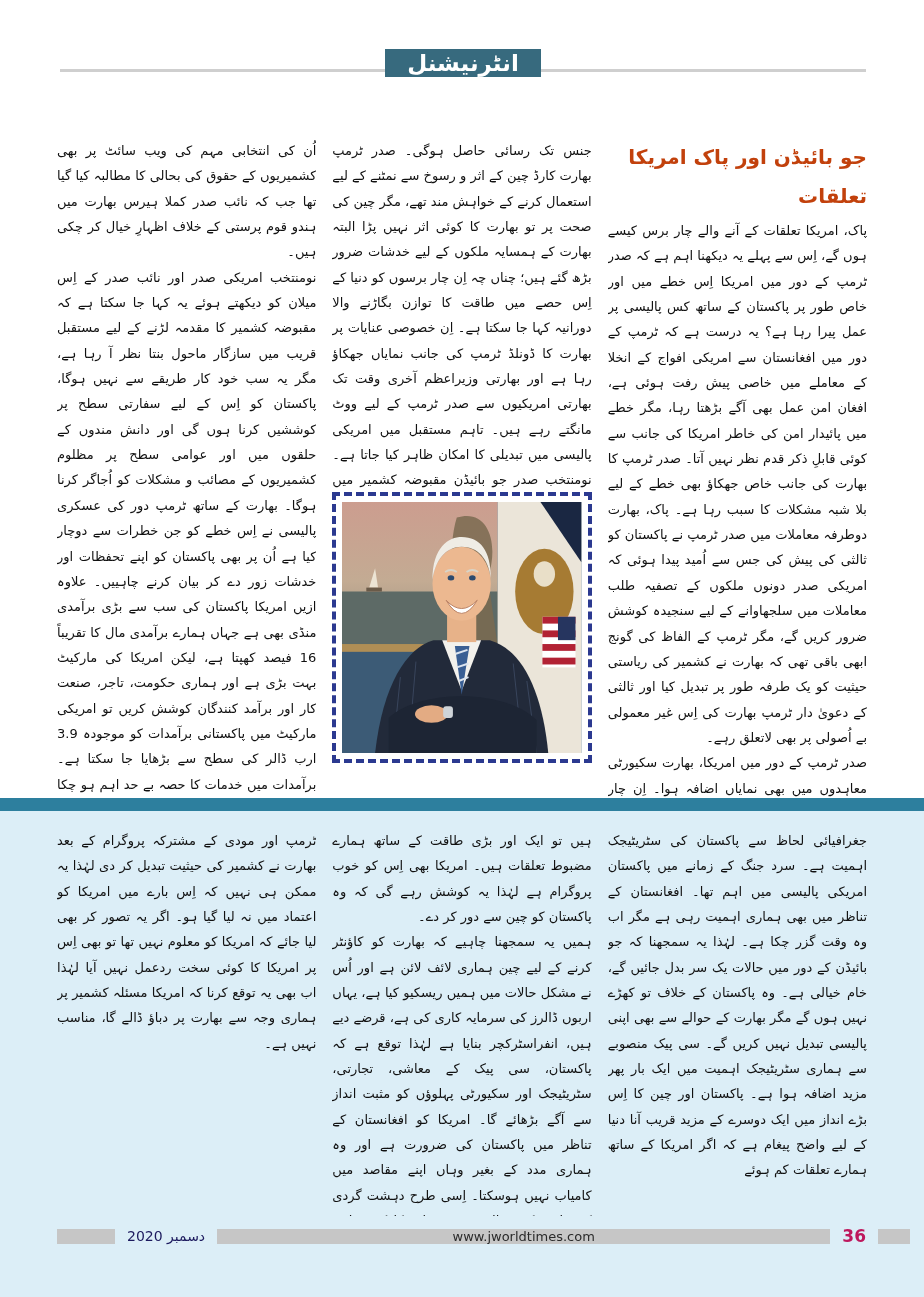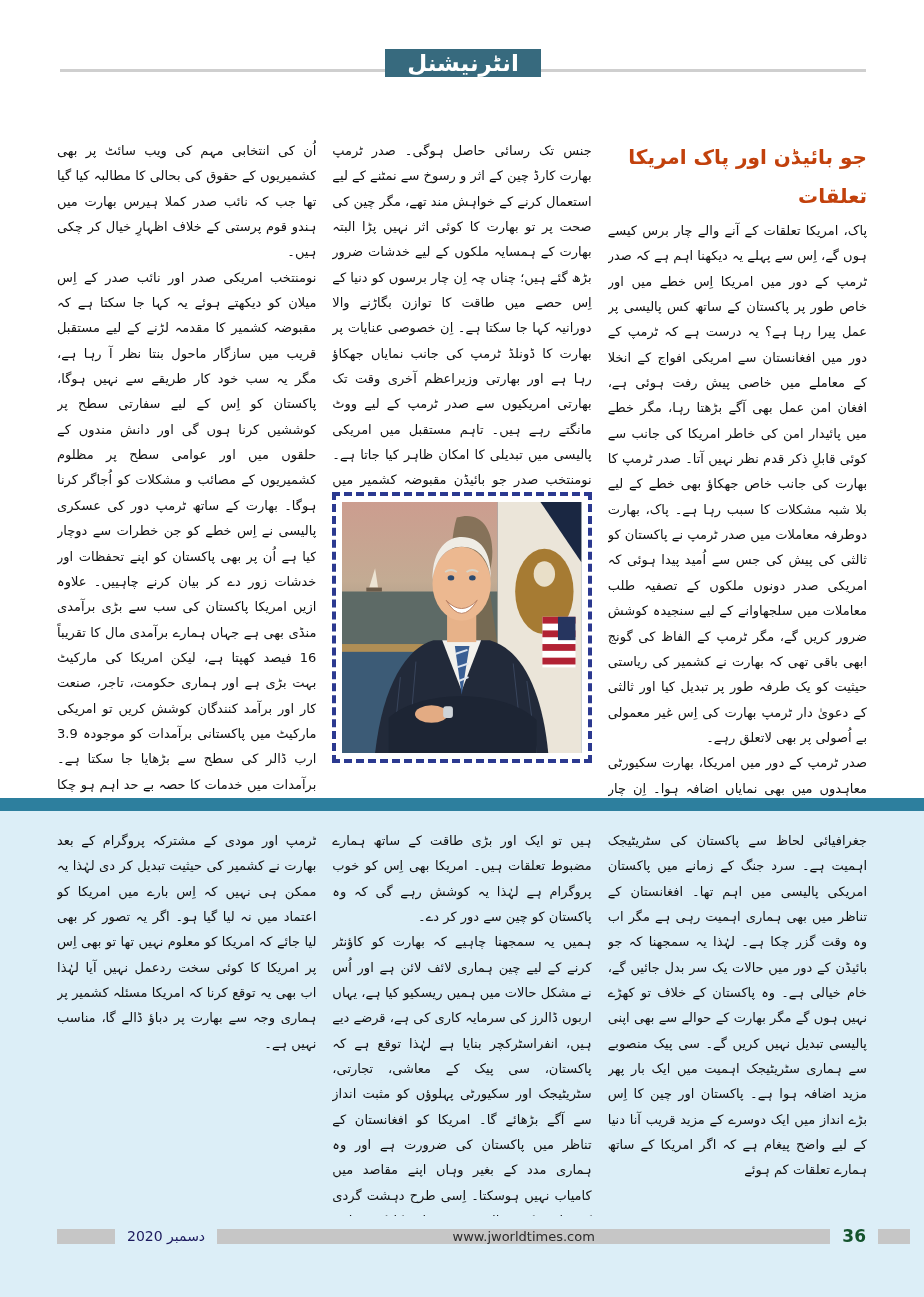--- a/index.html
+++ b/index.html
@@ -81,21 +81,21 @@
   .bar-seg.left  { width: 58px; }
   .bar-seg.right { width: 32px; }
   .footer-date {
     direction: rtl; color: #1c1a5e; font-size: 14px; white-space: nowrap;
   }
   .bar-main {
     flex: 1; height: 15px; background: #c6c6c6;
     display: flex; align-items: center; justify-content: center;
   }
   .bar-main span { color: #2a2a2a; font-size: 13px; text-align: center; }
-  .footer-page { color: #14532d; font-size: 17px; font-weight: bold; }
+  .footer-page { color: #be185d; font-size: 17px; font-weight: bold; }
 </style>
 </head>
 <body>
 
 <div class="page">
 
   <div class="header-line"></div>
   <div class="header-box">
     <span>انٹرنیشنل</span>
   </div>

